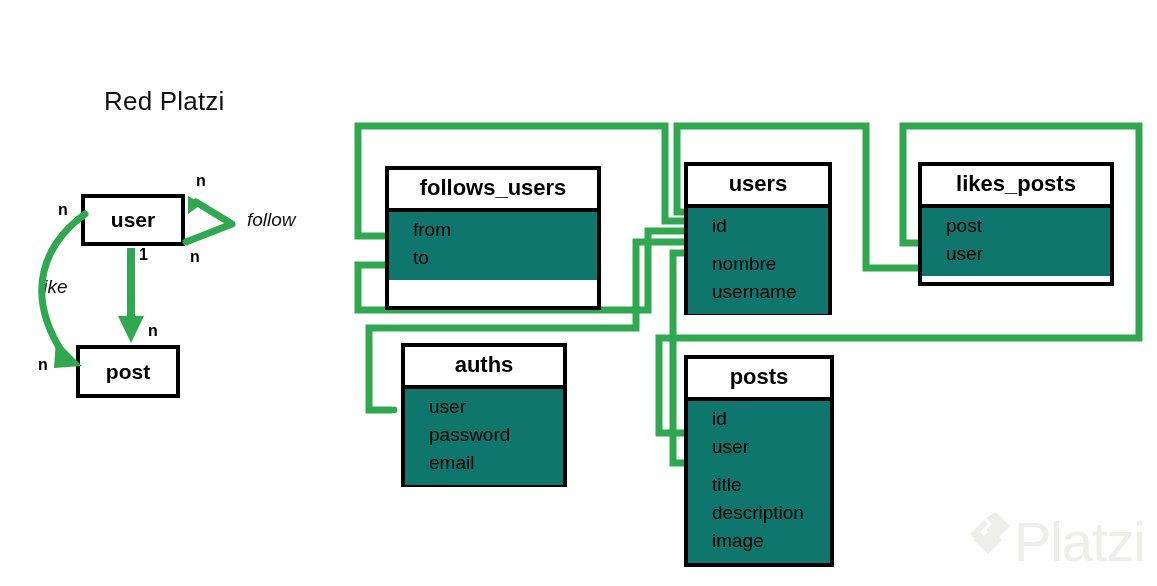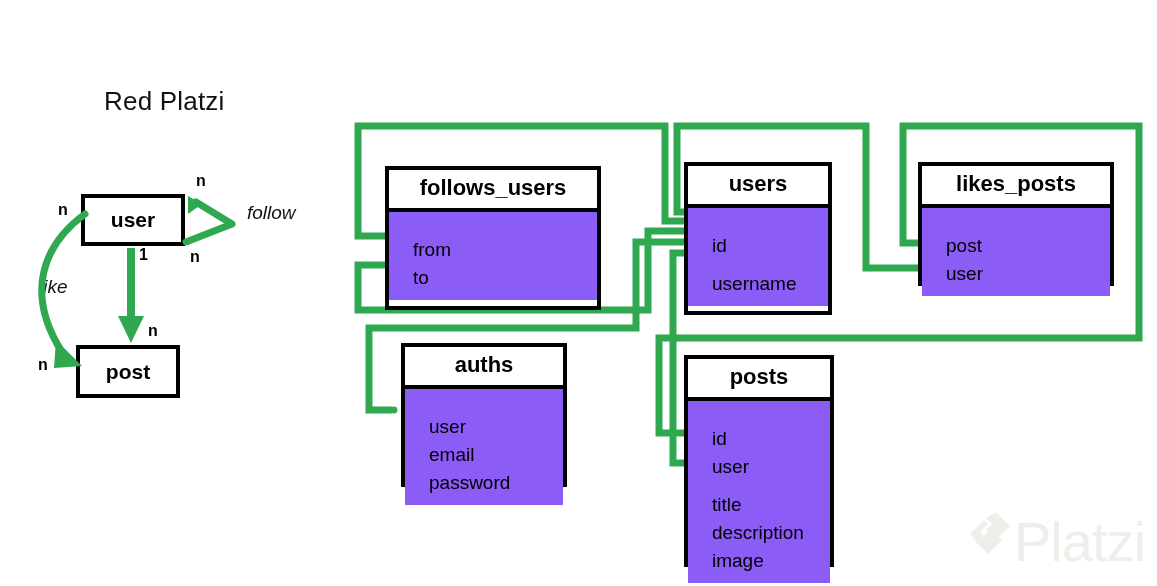--- a/index.html
+++ b/index.html
@@ -52,43 +52,43 @@
     font-size: 19px;
     font-style: italic;
     color: #111111;
   }
   #card-n-follow-top  { left: 196px; top: 172px; }
   #card-n-follow-bot  { left: 190px; top: 248px; }
   #card-n-like-top    { left: 58px;  top: 201px; }
   #card-n-like-bot    { left: 38px;  top: 356px; }
   #card-1-post        { left: 139px; top: 246px; }
   #card-n-post        { left: 148px; top: 322px; }
-  #label-follow       { left: 247px; top: 202px; }
+  #label-follow       { left: 247px; top: 209px; }
   #label-like         { left: 39px;  top: 276px; }
 
   
   .table-box {
     position: absolute;
     border: 4px solid #000000;
     background: #ffffff;
     box-sizing: border-box;
     z-index: 5;
   }
   .table-header {
     border-bottom: 4px solid #000000;
     text-align: center;
     font-size: 22px;
     font-weight: 700;
     color: #000000;
     padding: 5px 0 7px 0;
     background: #ffffff;
   }
   .table-fields {
-    padding: 24px 0 8px 24px;
-    background: #8b5cf6;
+    padding: 4px 0 8px 24px;
+    background: #0f766e;
   }
   .table-fields .field {
     font-size: 19px;
     color: #000000;
     line-height: 1.47;
     white-space: nowrap;
   }
   .field-gap { height: 10px; }
 
   #table-follows_users { left: 385px; top: 166px; width: 216px; height: 144px; }
@@ -221,38 +221,39 @@
       <div class="field">from</div>
       <div class="field">to</div>
     </div>
   </div>
 
   <div class="table-box" id="table-users">
     <div class="table-header">users</div>
     <div class="table-fields">
       <div class="field">id</div>
       <div class="field-gap"></div>
+      <div class="field">nombre</div>
       <div class="field">username</div>
     </div>
   </div>
 
   <div class="table-box" id="table-likes_posts">
     <div class="table-header">likes_posts</div>
     <div class="table-fields">
       <div class="field">post</div>
       <div class="field">user</div>
     </div>
   </div>
 
   <div class="table-box" id="table-auths">
     <div class="table-header">auths</div>
     <div class="table-fields">
       <div class="field">user</div>
+      <div class="field">password</div>
       <div class="field">email</div>
-      <div class="field">password</div>
     </div>
   </div>
 
   <div class="table-box" id="table-posts">
     <div class="table-header">posts</div>
     <div class="table-fields">
       <div class="field">id</div>
       <div class="field">user</div>
       <div class="field-gap"></div>
       <div class="field">title</div>

